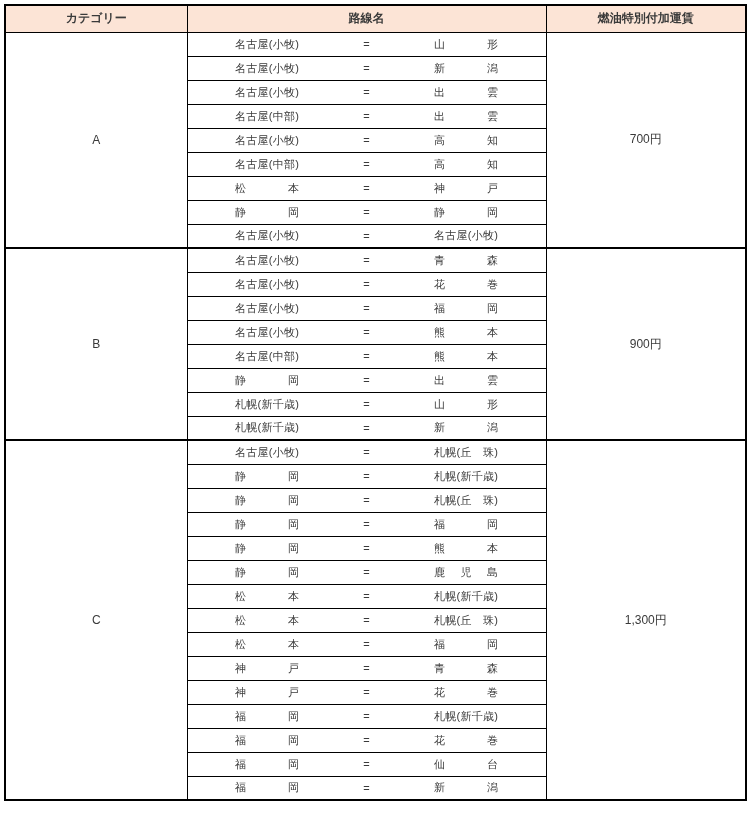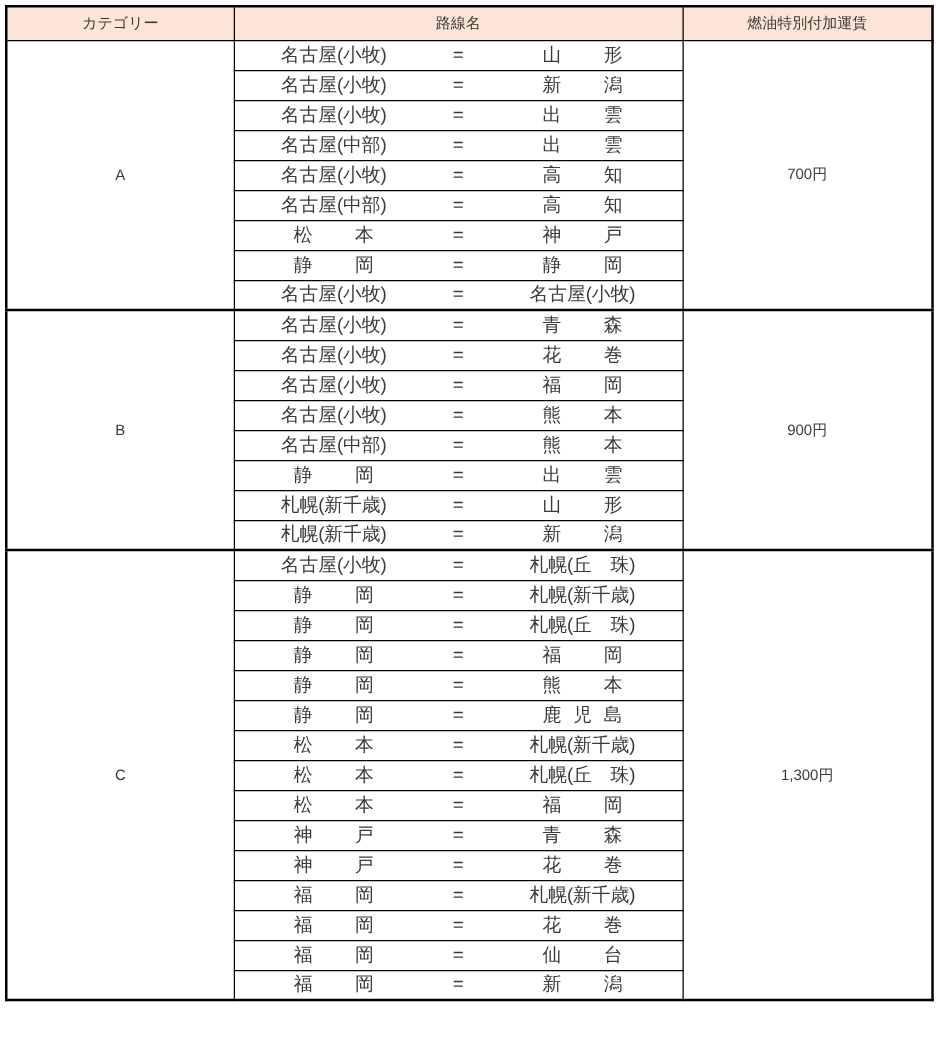--- a/index.html
+++ b/index.html
@@ -25,21 +25,21 @@
     width: 741px;
     border: 2px solid var(--border-color);
   }
   col.c1 { width: 182px; }
   col.c2 { width: 359px; }
   col.c3 { width: 200px; }
   thead th {
     background: var(--header-bg);
     height: 27px;
     font-size: 12px;
-    font-weight: normal;
+    font-weight: bold;
     text-align: center;
     vertical-align: middle;
     border: 1px solid var(--border-color);
   }
   tbody.sec + tbody.sec {
     border-top: 2px solid var(--border-color);
   }
   td.cat {
     border-right: 1px solid var(--border-color);
     text-align: center;
@@ -49,21 +49,21 @@
   td.fare {
     border-left: 1px solid var(--border-color);
     text-align: center;
     vertical-align: middle;
     font-size: 12px;
     margin-top: 28px;
   }
   td.route {
     height: 24px;
     border-bottom: 1px solid var(--border-color);
-    font-size: 15px;
+    font-size: 11px;
     vertical-align: middle;
   }
   tbody.sec tr:last-child td.route { border-bottom: none; }
   .route-inner {
     display: flex;
     align-items: center;
     width: 100%;
   }
   .part {
     flex: 1;

